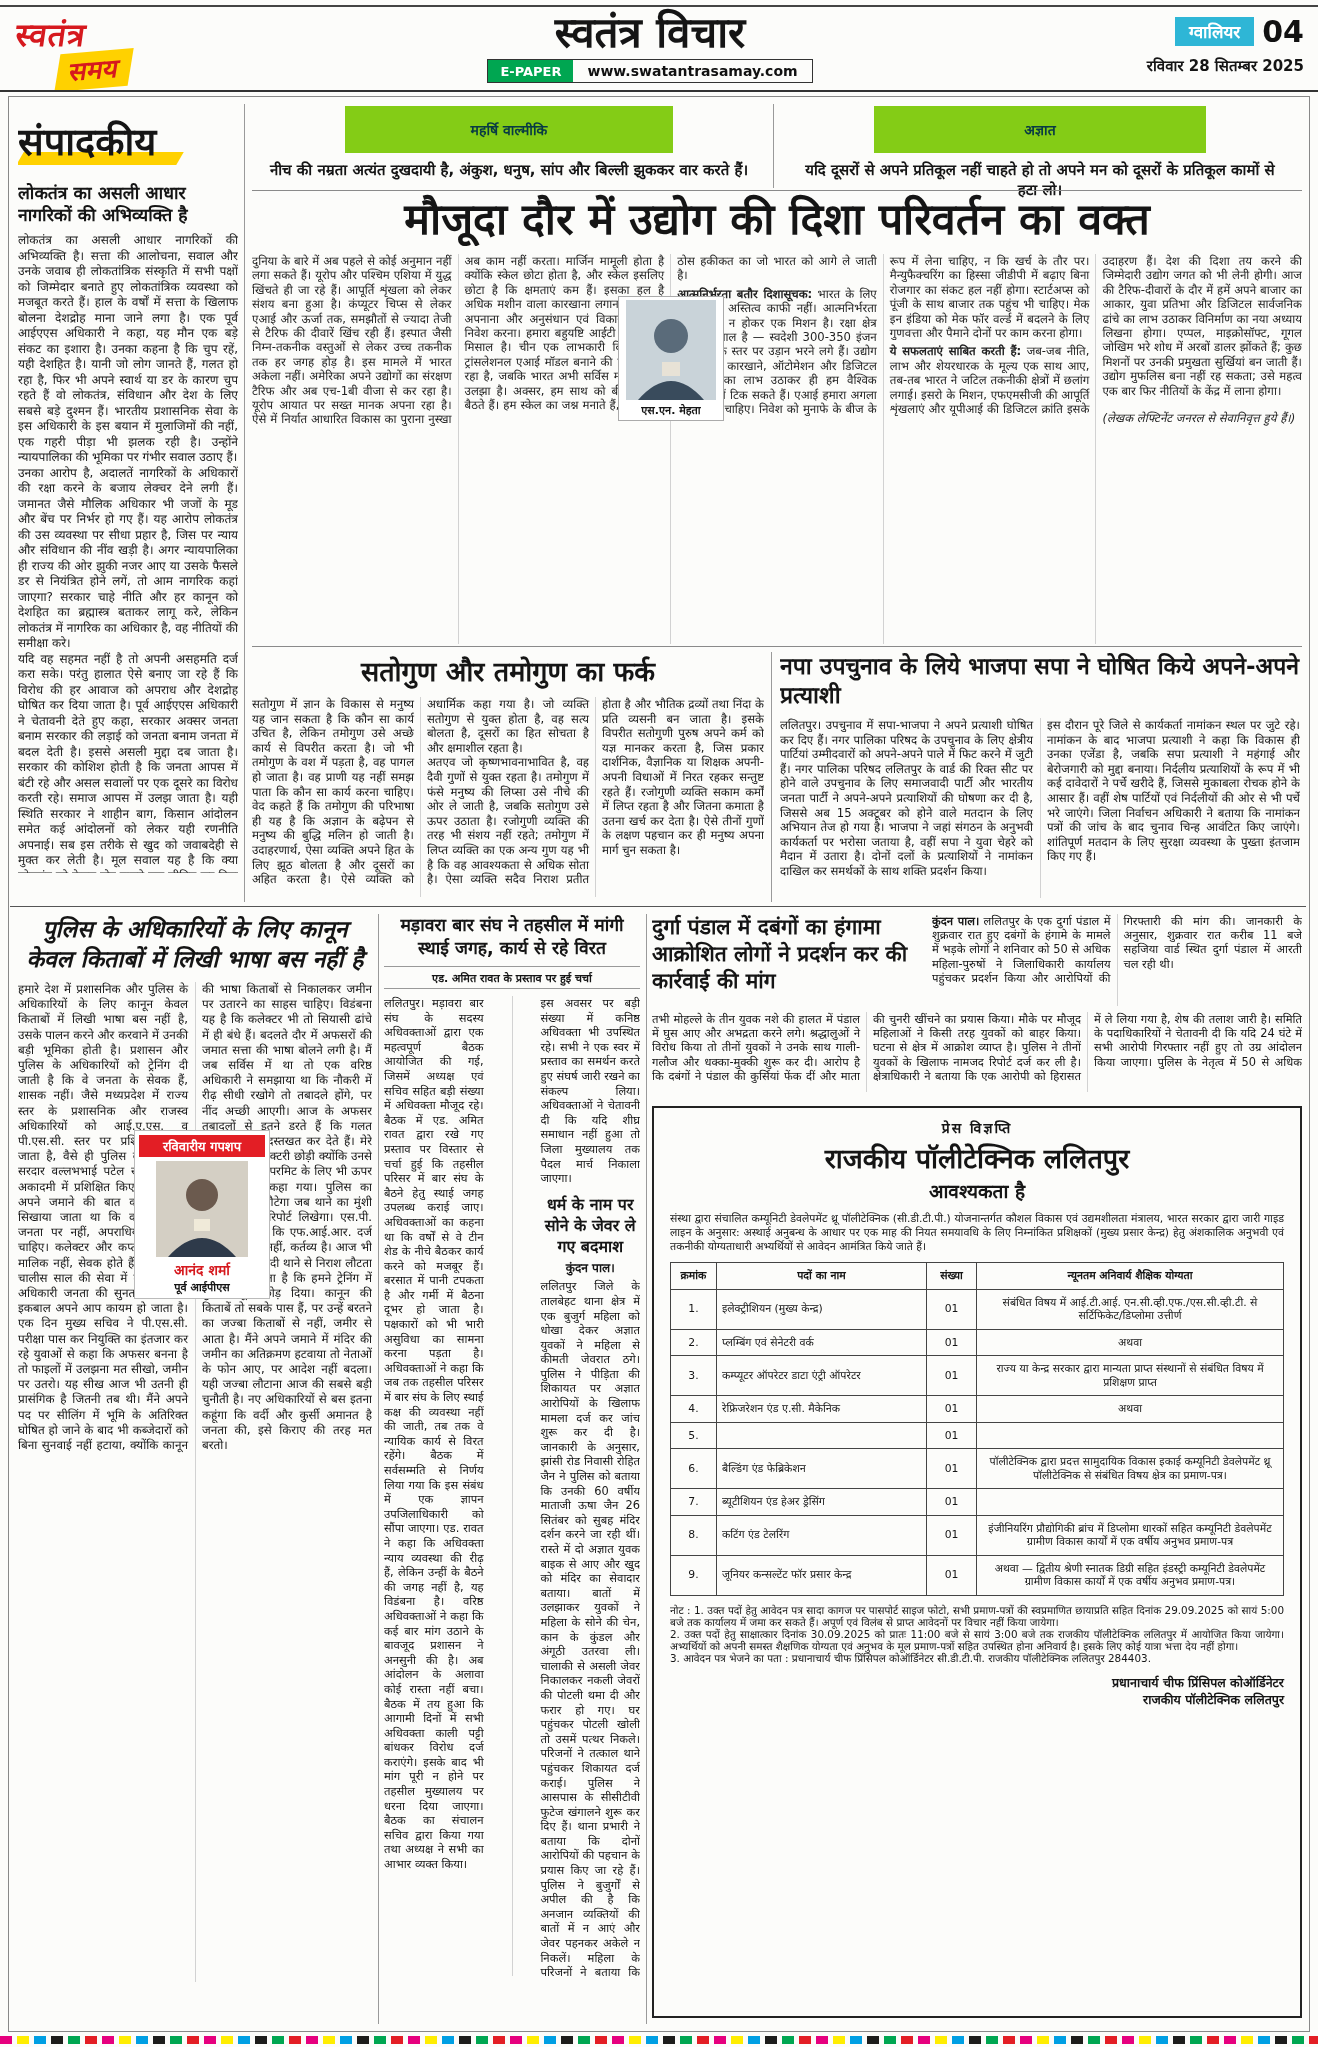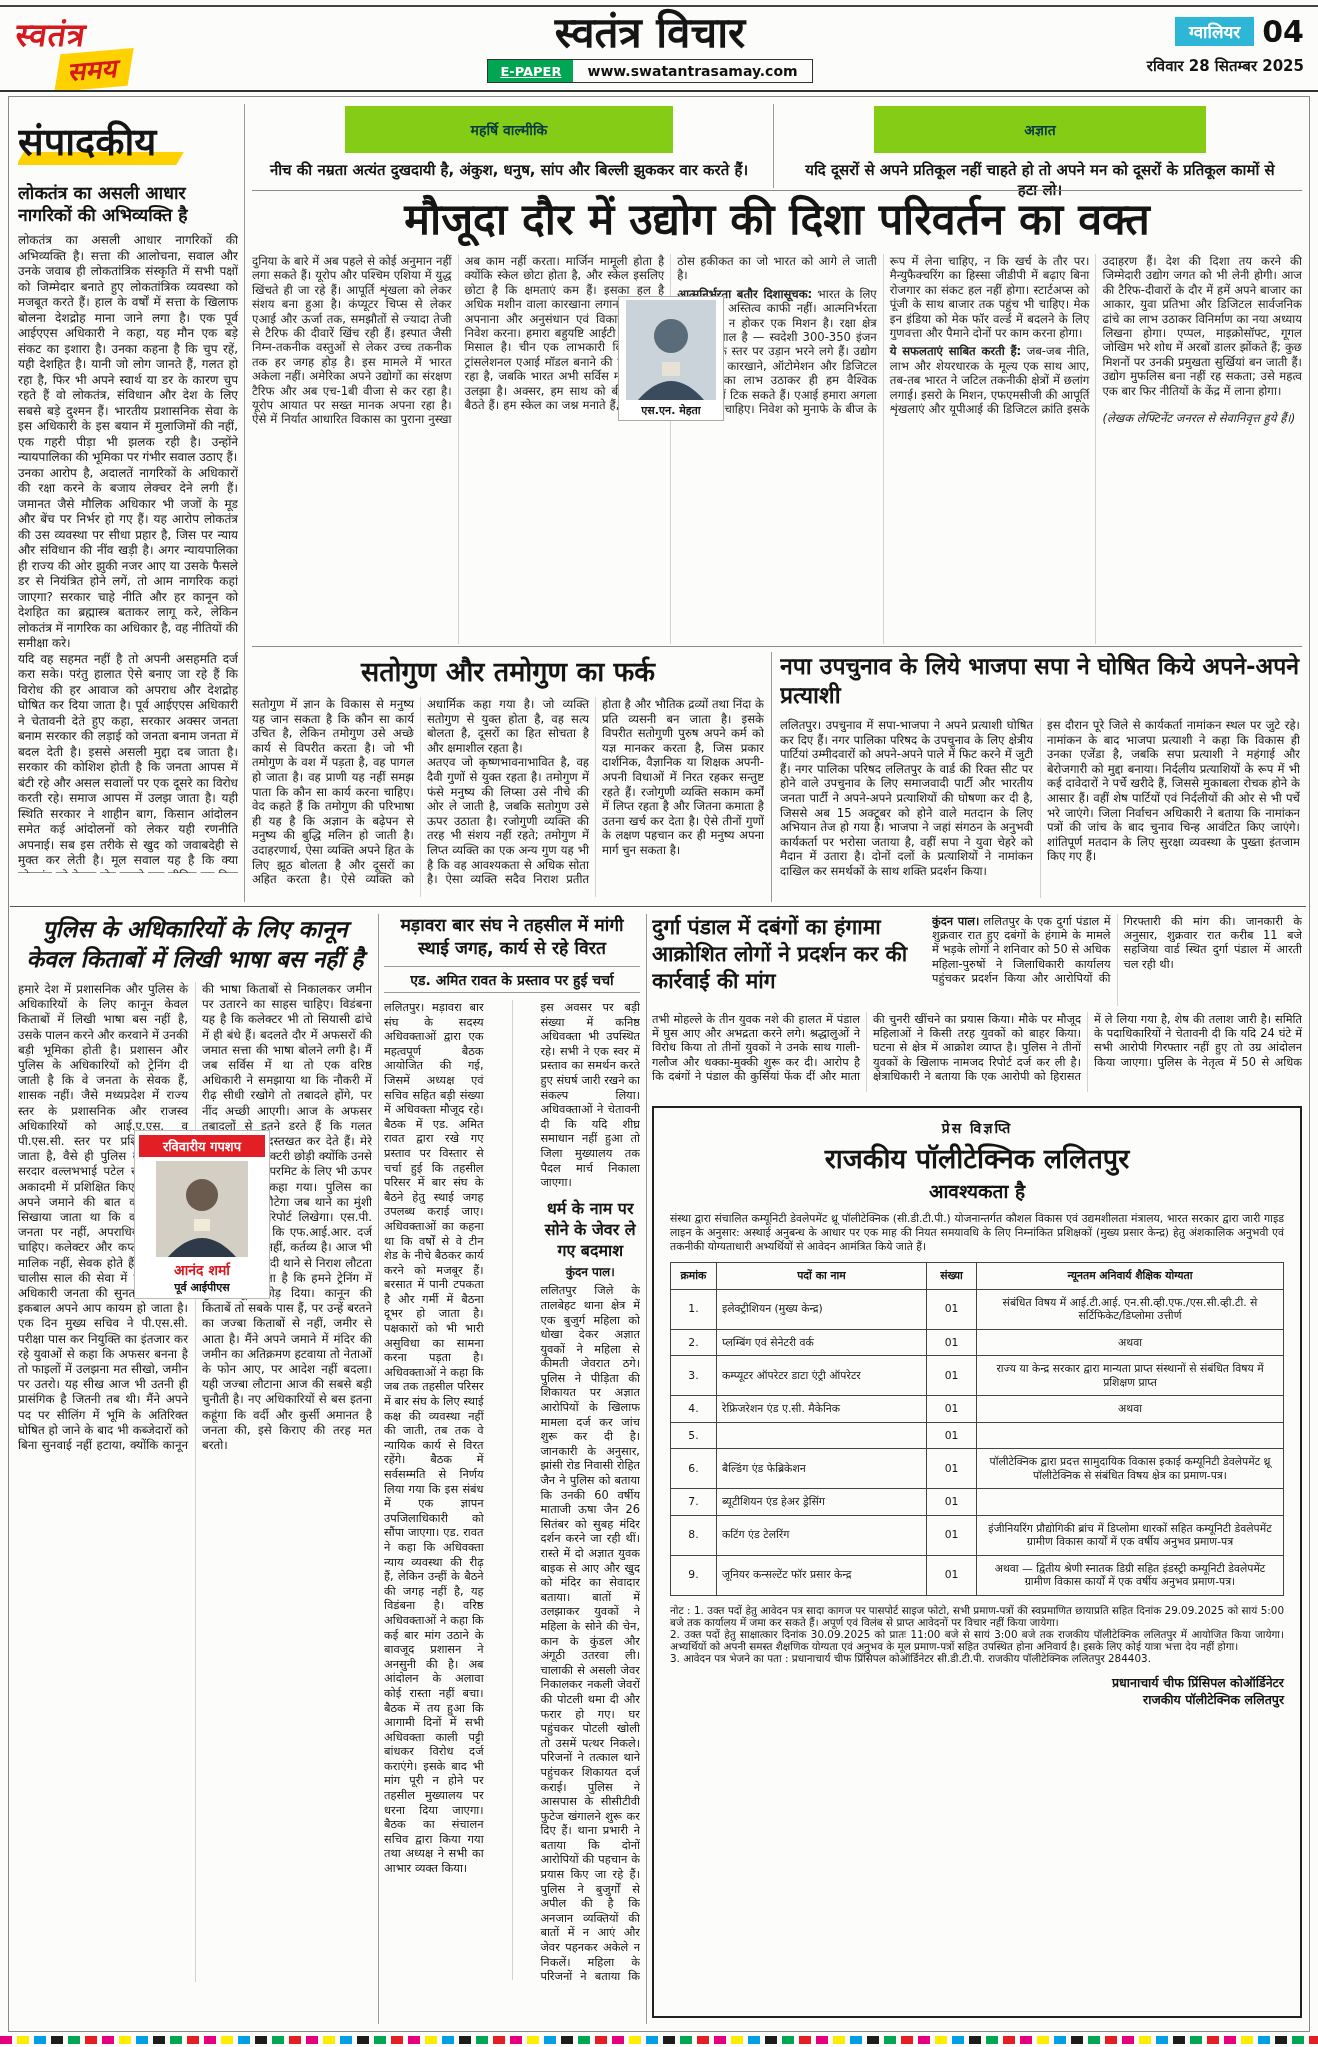--- a/index.html
+++ b/index.html
@@ -14,21 +14,21 @@
 
   
   .top-rule{position:absolute;left:0;top:5px;width:1318px;height:2px;background:#444;}
   .logo{position:absolute;left:16px;top:12px;width:170px;height:72px;}
   .logo-1{color:#d6191e;font-size:32px;font-weight:bold;transform:skewX(-8deg);letter-spacing:1px;}
   .logo-2{display:inline-block;margin-left:42px;margin-top:-4px;background:#ffd100;color:#d6191e;
           font-size:26px;font-weight:bold;padding:0 12px 2px;transform:skewX(-14deg) rotate(-5deg);}
   .m-center{position:absolute;left:370px;top:10px;width:560px;text-align:center;}
   .m-title{font-size:42px;font-weight:bold;line-height:46px;}
   .epaper-strip{display:inline-flex;align-items:stretch;border:1px solid #333;margin-top:3px;height:22px;}
-  .epaper-tag{background:#00a651;color:#fff;font-weight:bold;font-size:13px;padding:2px 12px;display:flex;align-items:center;text-decoration:underline;}
+  .epaper-tag{background:#00a651;color:#fff;font-weight:bold;font-size:13px;padding:2px 12px;display:flex;align-items:center;}
   .site{font-size:14px;font-weight:bold;padding:2px 14px;display:flex;align-items:center;color:#111;}
   .m-right{position:absolute;right:14px;top:14px;width:250px;text-align:right;}
   .city-row{display:flex;justify-content:flex-end;align-items:center;gap:8px;}
   .city-band{background:#2eb6d6;color:#fff;font-weight:bold;font-size:17px;padding:3px 14px;}
   .pageno{font-size:30px;font-weight:bold;color:#111;}
   .dateline{font-size:15px;font-weight:bold;margin-top:6px;}
   .mast-rule{position:absolute;left:0;top:90px;width:1318px;height:2px;background:#333;}
   .outer-border{position:absolute;left:8px;top:96px;width:1300px;height:1934px;border:1px solid #888;pointer-events:none;}
 
   
@@ -76,21 +76,21 @@
   .pol-body{height:1000px;column-count:2;column-gap:14px;column-rule:1px solid #d2d2d2;
             font-size:11.8px;line-height:15.2px;text-align:justify;}
   .author-card{position:absolute;left:116px;top:216px;width:126px;background:#fff;border:1px solid #bbb;
                text-align:center;padding:4px;z-index:3;}
   .gossip-badge{background:#e31e25;color:#fff;font-weight:bold;font-size:13px;padding:2px 4px;margin-bottom:4px;}
   .auth-name{color:#d6191e;font-weight:bold;font-size:14px;margin-top:3px;}
   .auth-title{font-size:11px;font-weight:bold;}
 
   .bar-region{left:384px;top:914px;width:256px;height:1110px;}
   .bar-head{font-size:17.5px;font-weight:bold;line-height:23px;text-align:center;}
-  .bar-sub{font-size:14px;font-weight:bold;text-align:center;border-top:1px solid #999;border-bottom:1px solid #999;
+  .bar-sub{font-size:11px;font-weight:bold;text-align:center;border-top:1px solid #999;border-bottom:1px solid #999;
            padding:3px 0;margin:6px 0 7px;}
   .bar-cols{display:flex;gap:28px;height:980px;}
   .bar-col{width:122px;font-size:11.4px;line-height:14.6px;text-align:justify;overflow:hidden;}
   .bar-colrule{width:1px;background:#d2d2d2;}
   .jewel-head{font-size:16px;font-weight:bold;line-height:21px;text-align:center;margin:8px 0 4px;}
   .jewel-by{font-size:12px;font-weight:bold;text-align:center;margin-bottom:4px;}
 
   .durga{left:652px;top:914px;width:650px;height:186px;}
   .durga-top{display:flex;gap:12px;}
   .durga-head{width:268px;font-size:21px;font-weight:bold;line-height:27px;}

